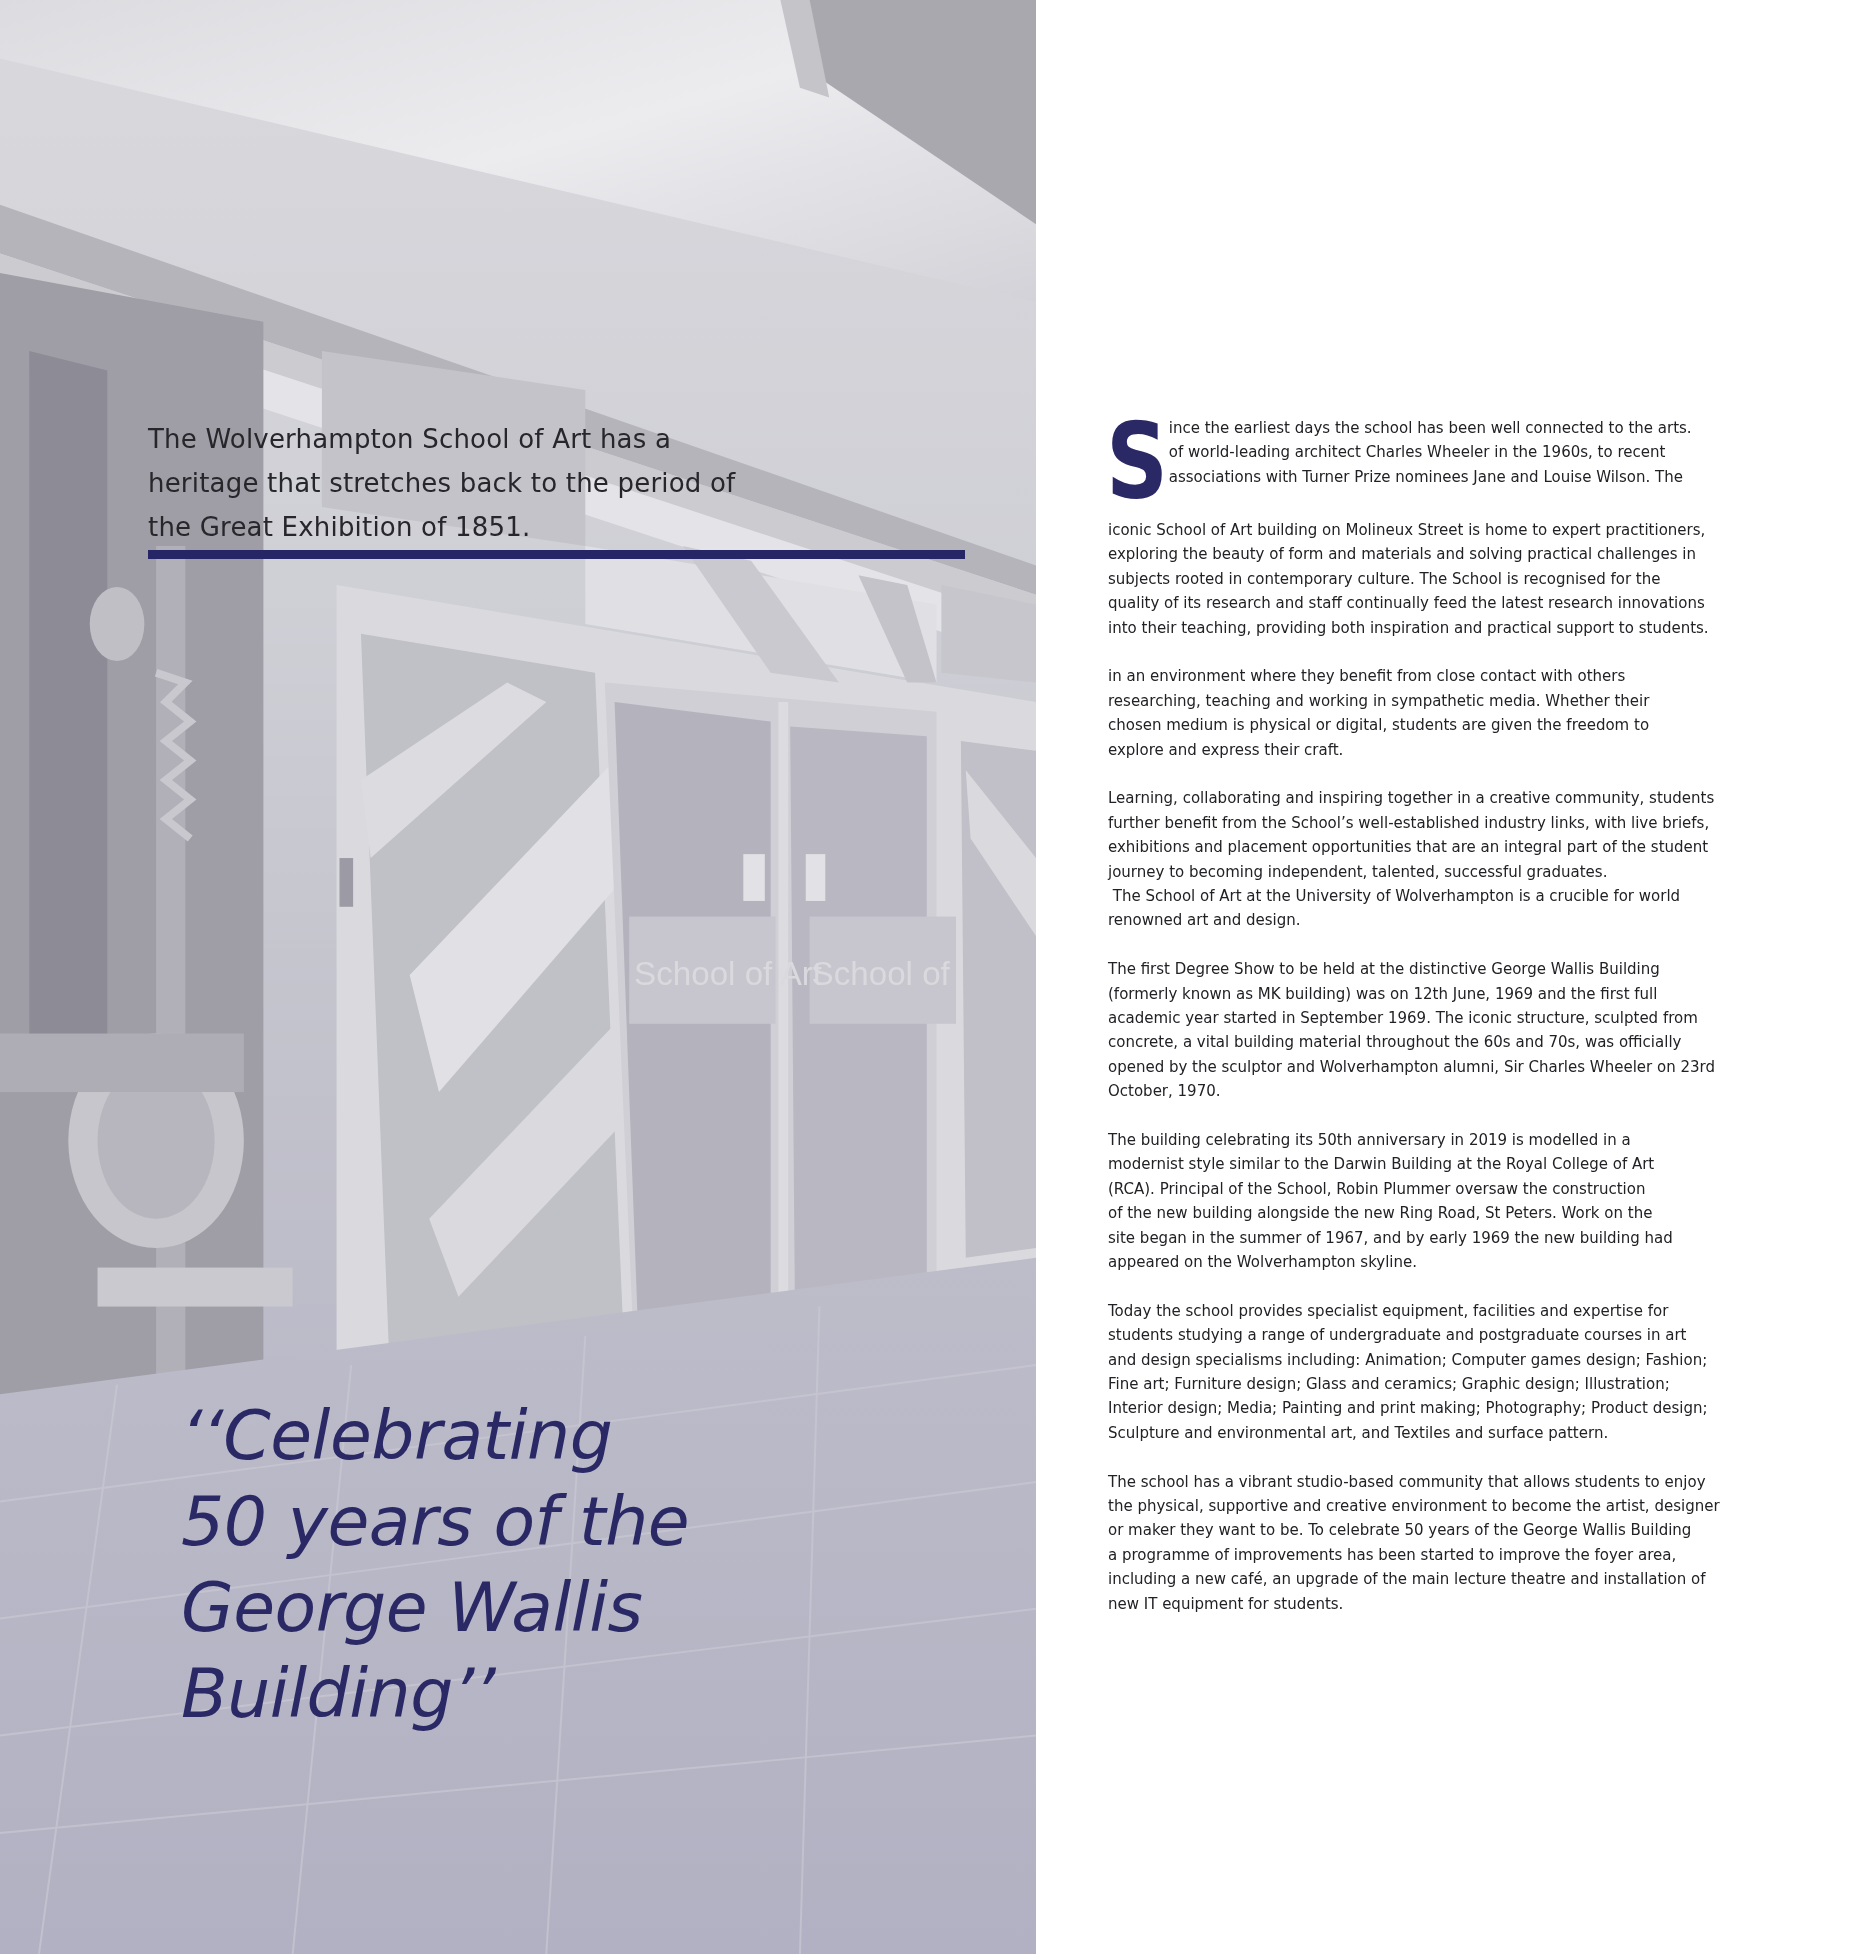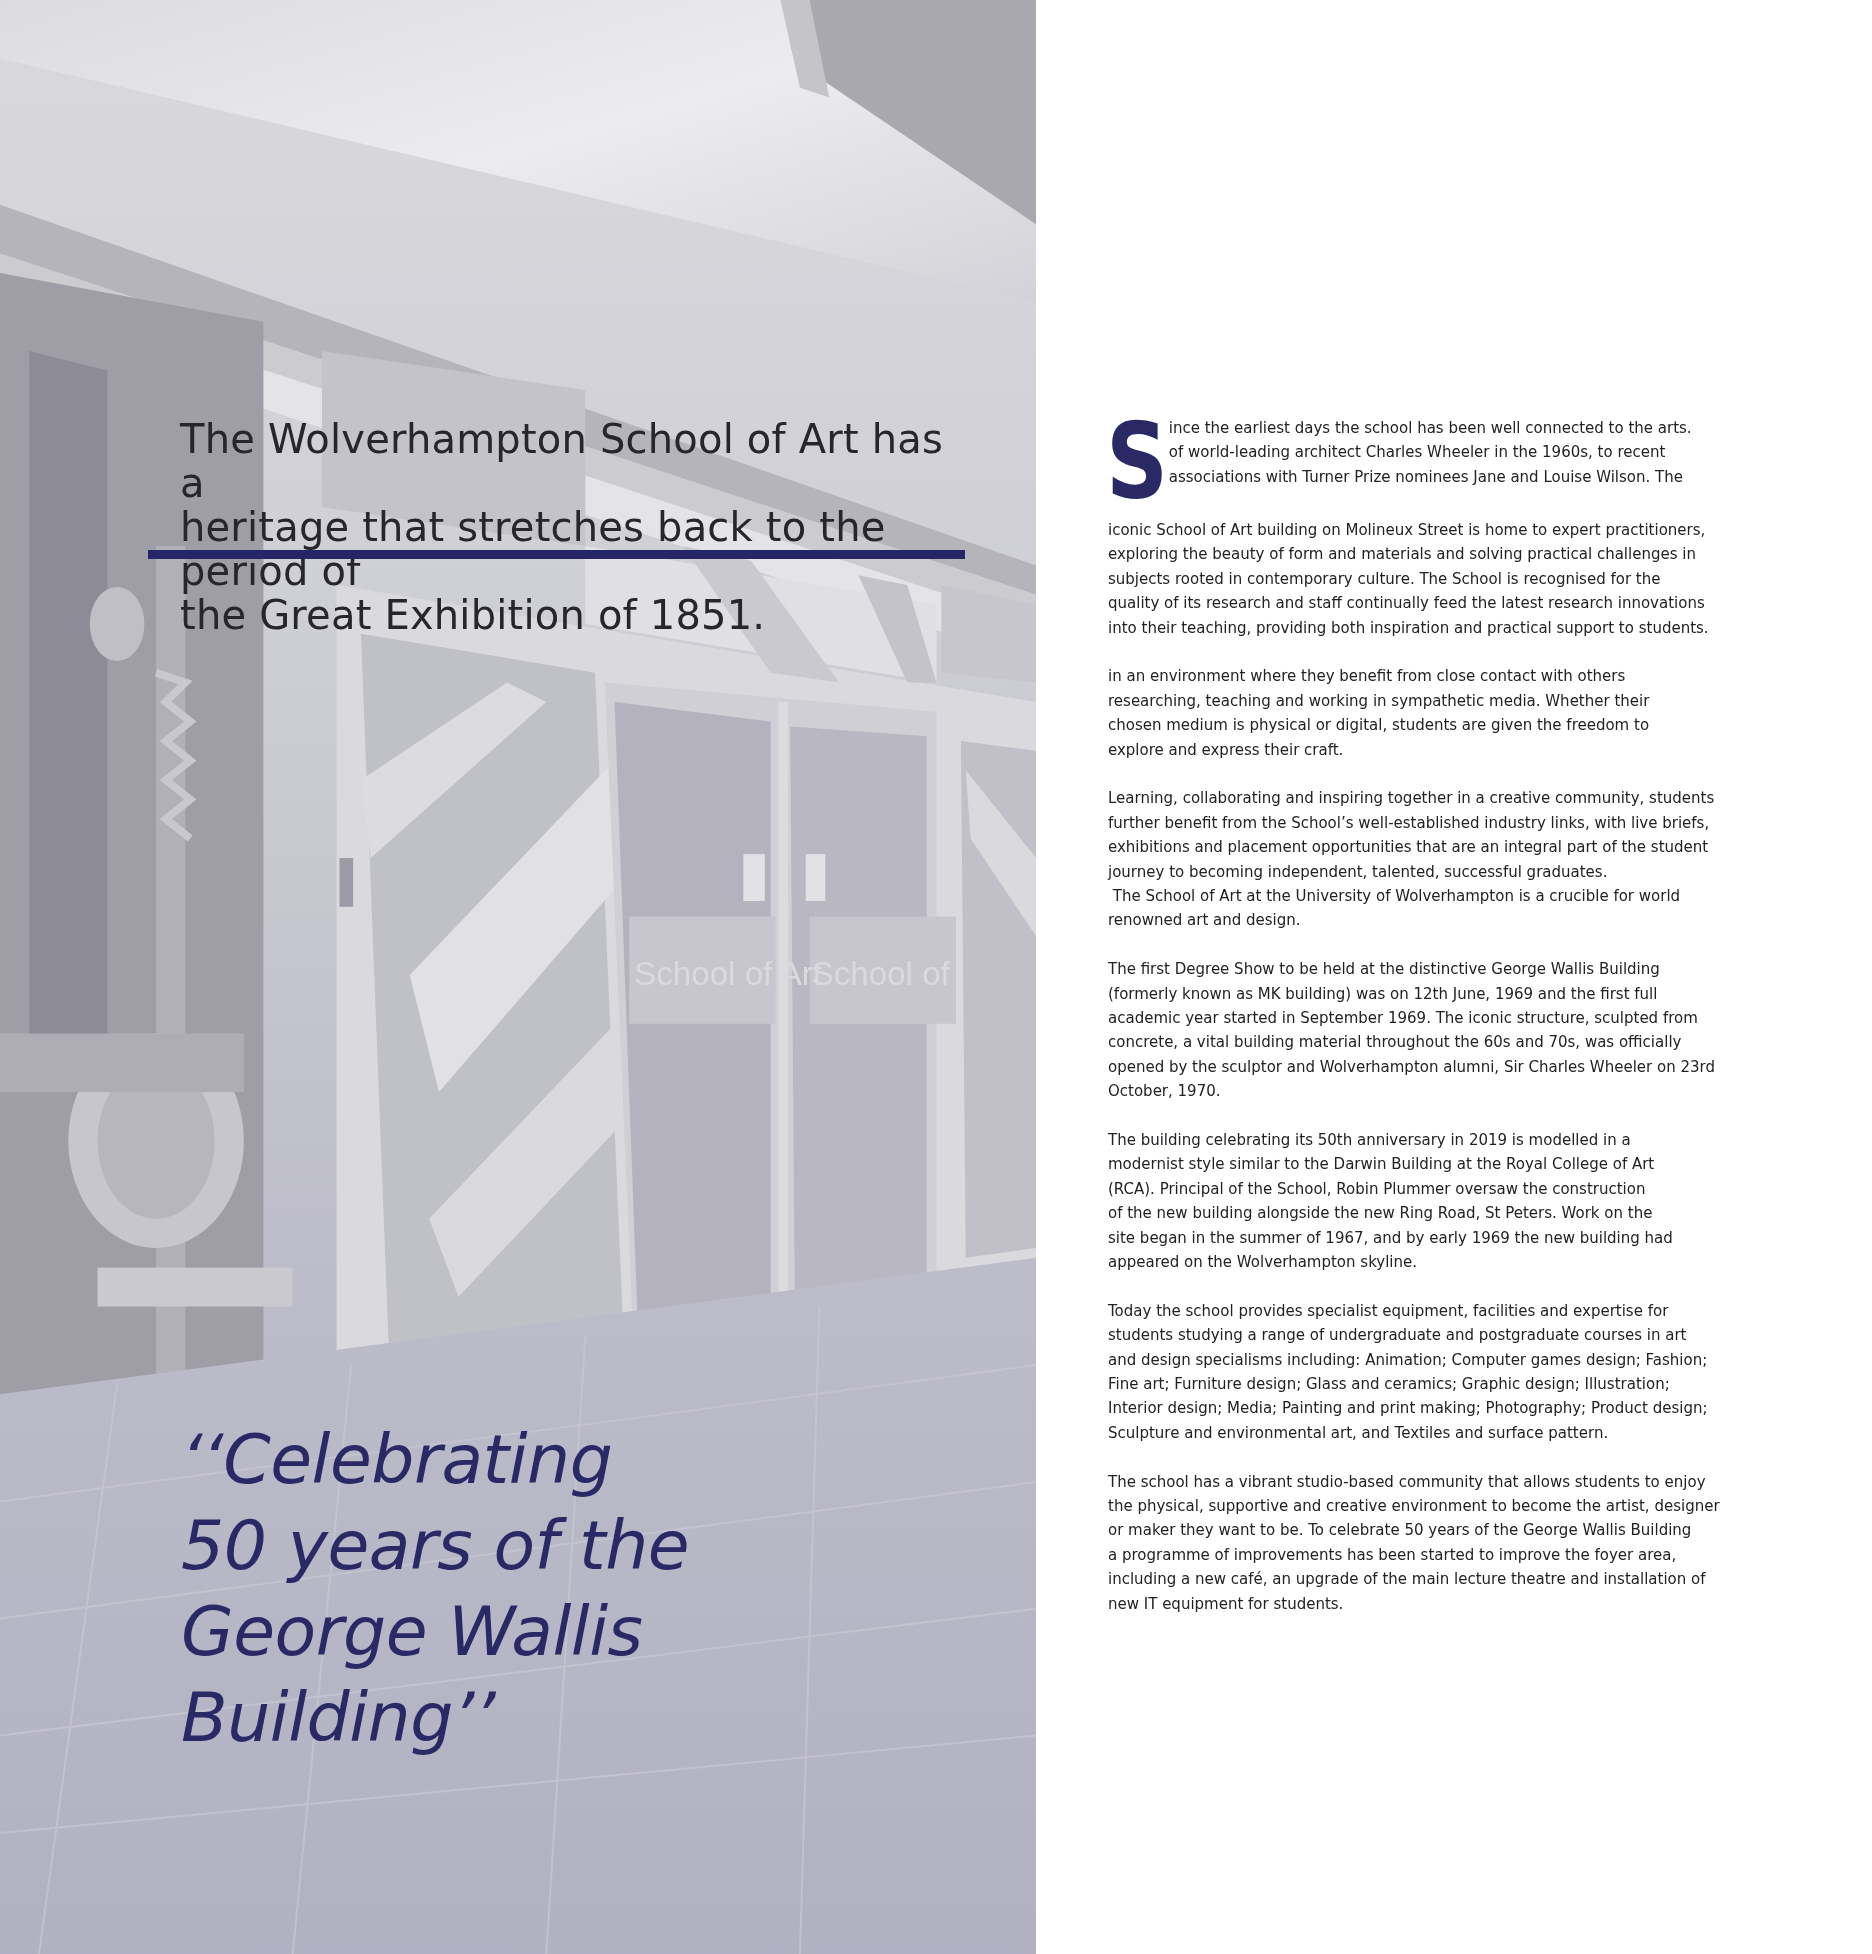--- a/index.html
+++ b/index.html
@@ -12,38 +12,36 @@
     overflow: hidden;
     background: linear-gradient(180deg, #d9d9dd 0%, #cfcfd6 30%, #c2c2cc 55%, #b6b5c6 80%, #b3b2c4 100%);
   }
   .photo-panel svg.scene { position: absolute; left: 0; top: 0; width: 1036px; height: 1954px; }
 
   .intro-block {
     position: absolute; left: 148px; top: 417px; width: 819px;
   }
   .intro-text {
     font-family: "DejaVu Sans", sans-serif;
-    font-size: 40px; line-height: 44px; color: #26262b;
+    font-size: 26px; line-height: 44px; color: #26262b;
     letter-spacing: 0.2px;
-    margin-left: 32px;
   }
   .intro-rule {
     position: absolute; left: 0; top: 133px; width: 817px; height: 8.8px;
     background: #262566;
   }
 
   .quote-block {
     position: absolute; left: 181px; top: 1393px; width: 702px;
   }
   .quote-text {
     font-family: "DejaVu Sans", sans-serif;
     font-style: oblique; font-weight: normal;
     font-size: 68px; line-height: 86px; color: #2a2966;
     letter-spacing: -0.5px;
-    margin-top: 24px;
   }
   .quote-text span { display: block; white-space: nowrap; }
 
   
   .text-column {
     position: absolute; left: 1108px; top: 416px; width: 649px;
     font-family: "DejaVu Sans", sans-serif; font-size: 15px; line-height: 24.4px;
     color: #222226;
   }
   .para { margin-bottom: 24.4px; }

